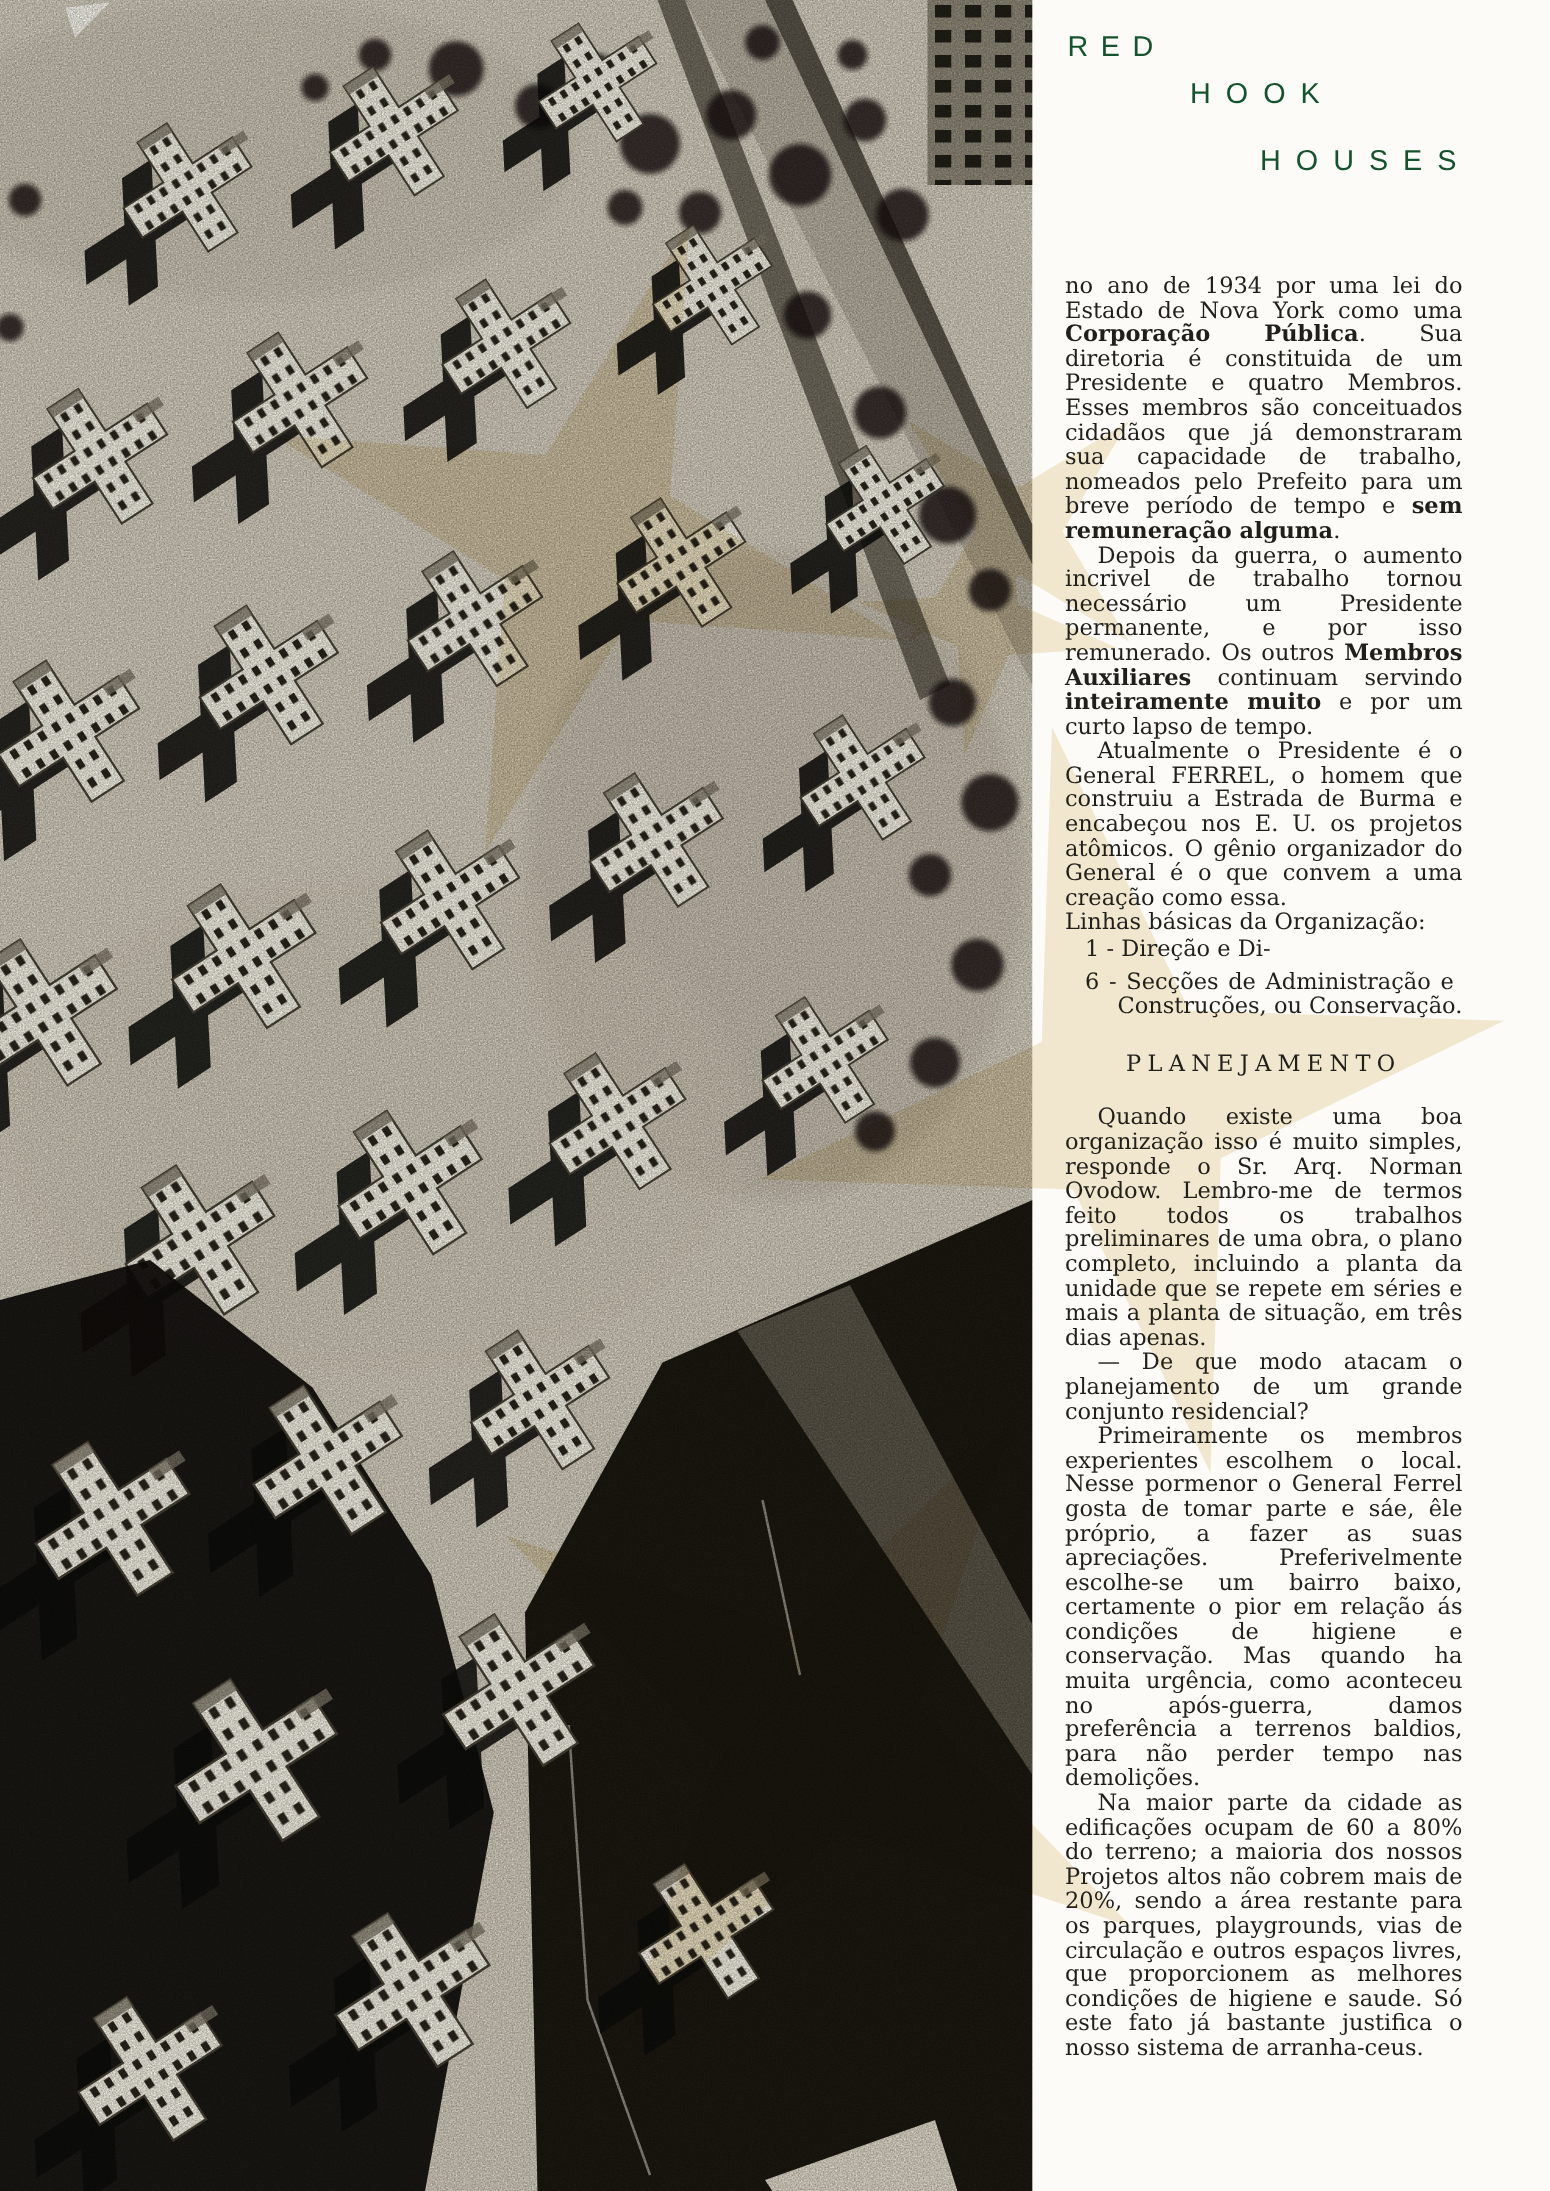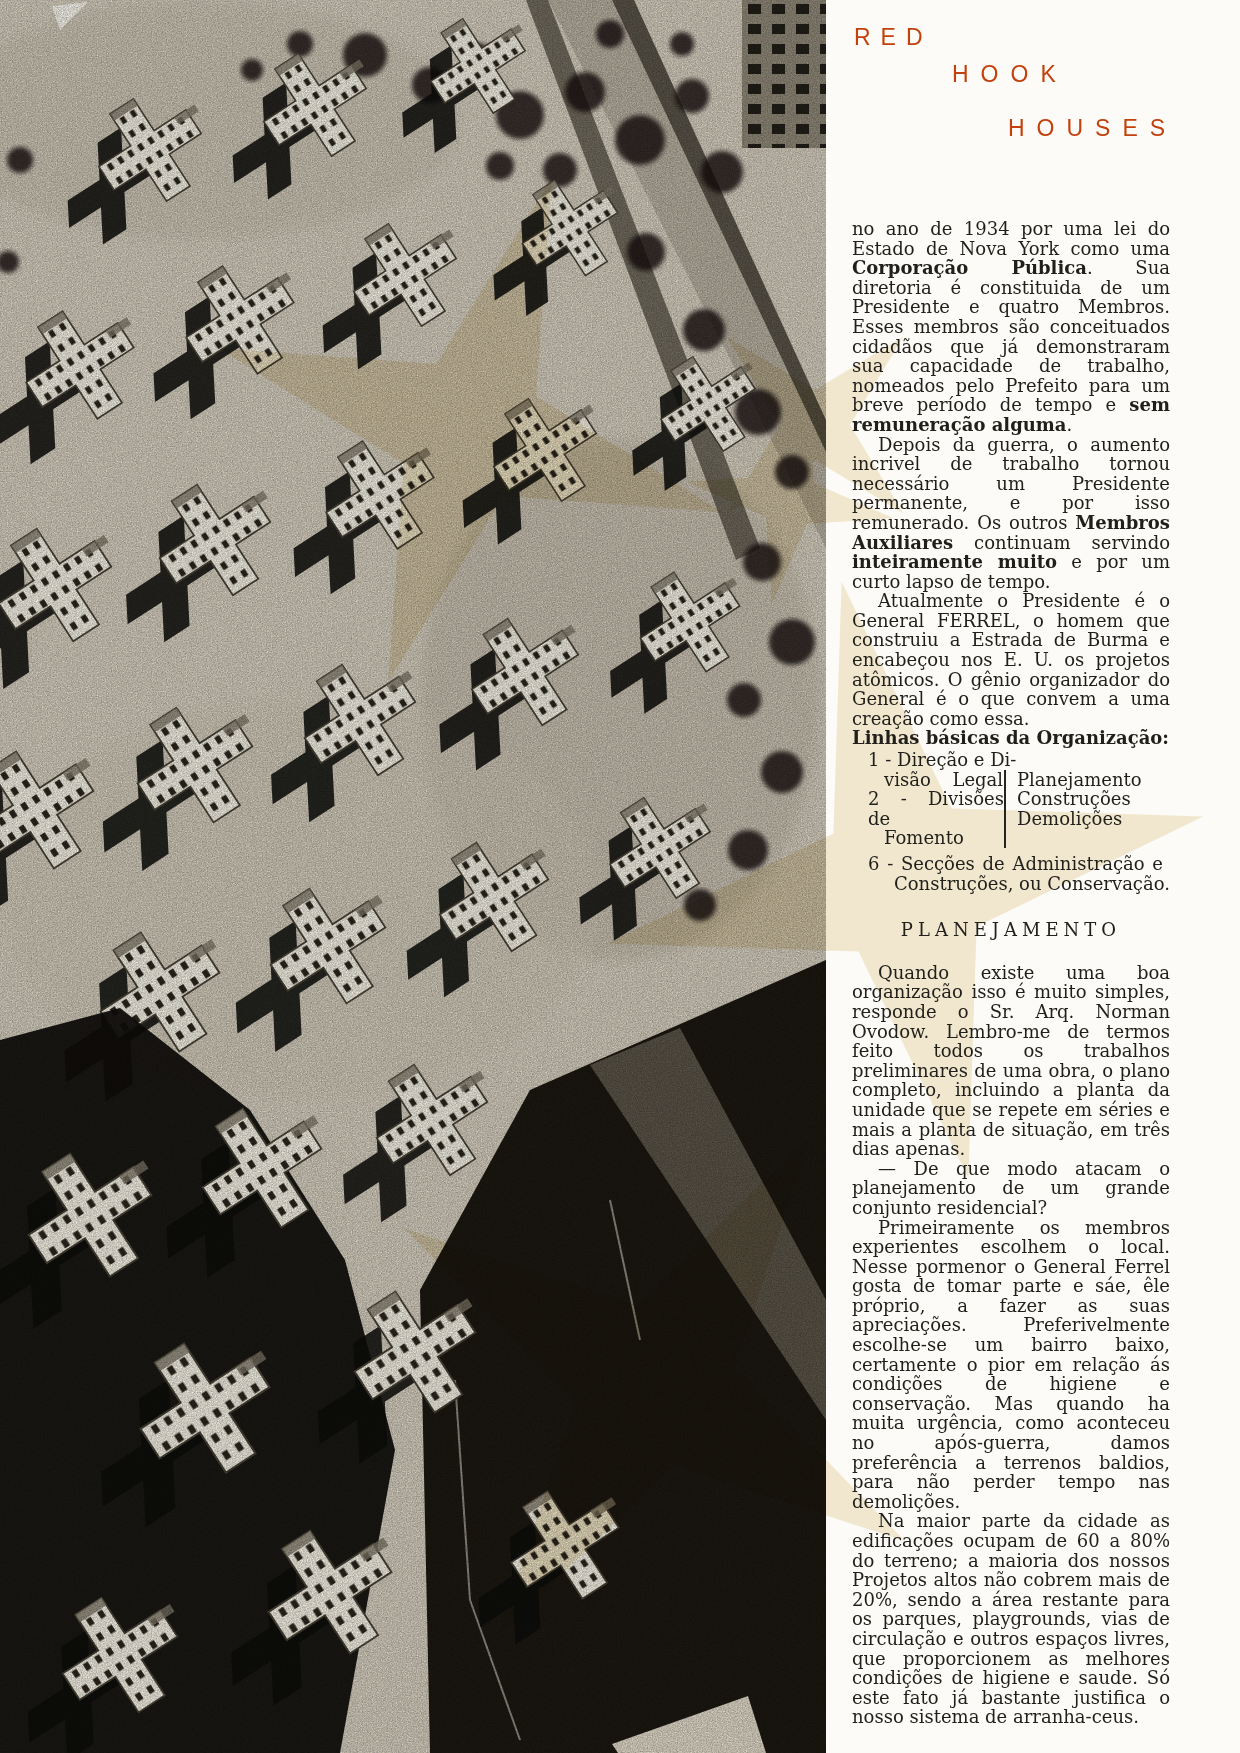--- a/index.html
+++ b/index.html
@@ -1,29 +1,29 @@
 <!DOCTYPE html>
 <html><head>
 <meta charset="utf-8">
 <style>
   html,body{margin:0;padding:0;background:#888;}
   .page{position:relative;width:1240px;height:1753px;background:#fcfbf7;overflow:hidden;}
   .photo{position:absolute;left:0;top:0;z-index:1;}
   .wm{position:absolute;left:0;top:0;z-index:2;mix-blend-mode:multiply;pointer-events:none;}
   .titleblock{position:absolute;left:854px;top:24px;z-index:3;font-family:"Liberation Sans",sans-serif;
-              color:#c2410c;font-size:23px;font-weight:400;}
+              color:#14532d;font-size:23px;font-weight:400;}
   .titleblock .t1{letter-spacing:10px;}
   .titleblock .t2{margin-left:98px;margin-top:10px;letter-spacing:12px;}
   .titleblock .t3{margin-left:154px;margin-top:27px;letter-spacing:12px;text-align:center;}
   .article{position:absolute;left:852px;top:219px;width:318px;z-index:3;
            font-family:"DejaVu Serif","Liberation Serif",serif;font-size:18px;line-height:19.6px;
            text-align:justify;color:#211f1a;}
   .article p{margin:0;}
   .article p.ind{text-indent:26px;}
-  .hbold{font-weight:bold;}
+  .hbold{font-weight:normal;}
   .hcenter{text-align:center;letter-spacing:5px;margin:27px 0 23px 0;}
   .orglist{margin:2px 0 7px 0;}
   .ol1{padding-left:16px;}
   .cols{display:flex;}
   .oleft{width:152px;flex:none;}
   .oleft .l0{padding-left:32px;word-spacing:16px;}
   .oleft .l1{padding-left:16px;word-spacing:5px;}
   .oleft .l2{padding-left:32px;}
   .oright{border-left:2px solid #26231e;padding-left:11px;}
   .it3a{padding-left:16px;margin-top:6px;word-spacing:2px;}
@@ -337,32 +337,20 @@
     <div class="t3">HOUSES</div>
   </div>
 
   <div class="article" id="article">
       <p><span>no ano de 1934 por uma lei do Estado de Nova York como uma </span><b>Corporação Pública</b><span>. Sua diretoria é constituida de um Presidente e quatro Membros. Esses membros são conceituados cidadãos que já demonstraram sua capacidade de trabalho, nomeados pelo Prefeito para um breve período de tempo e </span><b>sem remuneração alguma</b><span>.</span></p>
       <p class="ind"><span>Depois da guerra, o aumento incrivel de trabalho tornou necessário um Presidente permanente, e por isso remunerado. Os outros </span><b>Membros Auxiliares</b><span> continuam servindo </span><b>inteiramente muito</b><span> e por um curto lapso de tempo.</span></p>
       <p class="ind"><span>Atualmente o Presidente é o General FERREL, o homem que construiu a Estrada de Burma e encabeçou nos E. U. os projetos atômicos. O gênio organizador do General é o que convem a uma creação como essa.</span></p>
       <div class="hbold">Linhas básicas da Organização:</div>
       <div class="orglist">
         <div class="ol1">1 - Direção e Di-</div>
-        <div class="cols">
-          <div class="oleft">
-            <div class="l0">visão Legal</div>
-            <div class="l1">2 - Divisões de</div>
-            <div class="l2">Fomento</div>
-          </div>
-          <div class="oright">
-            <div>Planejamento</div>
-            <div>Construções</div>
-            <div>Demolições</div>
-          </div>
-        </div>
         <div class="it3a">6 - Secções de Administração e</div>
         <div class="it3b">Construções, ou Conservação.</div>
       </div>
       <div class="hcenter">PLANEJAMENTO</div>
       <p class="ind"><span>Quando existe uma boa organização isso é muito simples, responde o Sr. Arq. Norman Ovodow. Lembro-me de termos feito todos os trabalhos preliminares de uma obra, o plano completo, incluindo a planta da unidade que se repete em séries e mais a planta de situação, em três dias apenas.</span></p>
       <p class="ind"><span>— De que modo atacam o planejamento de um grande conjunto residencial?</span></p>
       <p class="ind"><span>Primeiramente os membros experientes escolhem o local. Nesse pormenor o General Ferrel gosta de tomar parte e sáe, êle próprio, a fazer as suas apreciações. Preferivelmente escolhe-se um bairro baixo, certamente o pior em relação ás condições de higiene e conservação. Mas quando ha muita urgência, como aconteceu no após-guerra, damos preferência a terrenos baldios, para não perder tempo nas demolições.</span></p>
       <p class="ind"><span>Na maior parte da cidade as edificações ocupam de 60 a 80% do terreno; a maioria dos nossos Projetos altos não cobrem mais de 20%, sendo a área restante para os parques, playgrounds, vias de circulação e outros espaços livres, que proporcionem as melhores condições de higiene e saude. Só este fato já bastante justifica o nosso sistema de arranha-ceus.</span></p>
     </div>
 

